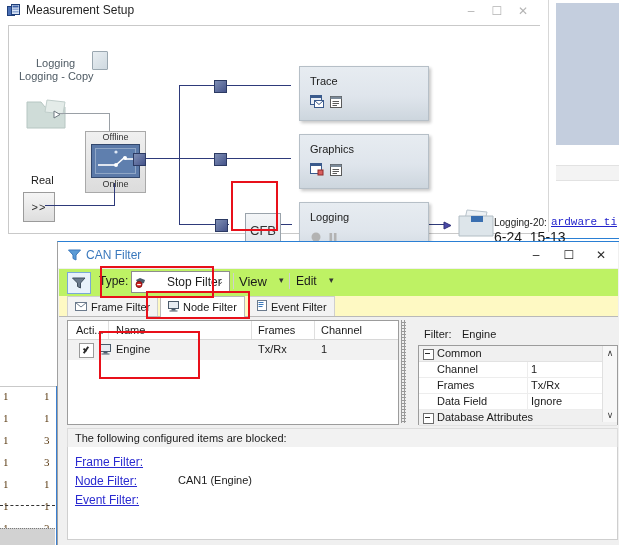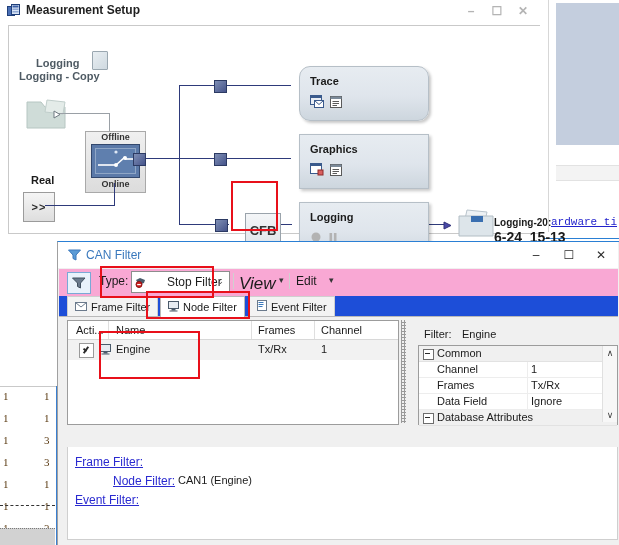--- a/index.html
+++ b/index.html
@@ -6,21 +6,21 @@
   body{
     width:619px;height:545px;overflow:hidden;position:relative;
     background:#ffffff;
     font-family:"Liberation Sans", sans-serif;
     font-size:11px;color:#1b1b1b;
     -webkit-font-smoothing:antialiased;
   }
   .abs{position:absolute;}
 
   
-  #ms-window{left:0;top:0;width:543px;height:236px;background:#ffffff;font-weight:bold;}
+  #ms-window{left:0;top:0;width:543px;height:236px;background:#ffffff;}
   #ms-titlebar{left:0;top:0;width:543px;height:22px;background:#ffffff;}
   #ms-title-icon{left:7px;top:4px;width:14px;height:14px;}
   #ms-title-text{left:26px;top:3px;font-size:12px;color:#1f1f1f;white-space:nowrap;}
   #ms-min{left:463px;top:4px;width:16px;height:14px;}
   #ms-max{left:489px;top:4px;width:16px;height:14px;}
   #ms-close{left:515px;top:4px;width:16px;height:14px;}
   .wbtn{color:#b4b4b4;font-size:12px;line-height:14px;text-align:center;}
   .wbtn.dark{color:#2b2b2b;}
 
   
@@ -45,21 +45,21 @@
 
   
   #real-btn{left:14px;top:166px;width:30px;height:28px;background:linear-gradient(180deg,#f5f5f5,#dedede);border:1px solid #9b9b9b;
             font-size:11px;color:#2b2b2b;display:flex;align-items:center;justify-content:center;letter-spacing:1px;}
 
   
   .big-block{background:linear-gradient(180deg,#e7ecf1 0%,#dfe5ec 55%,#cdd6de 100%);
              border:1px solid #b6bfc7;box-shadow:2px 2px 3px rgba(0,0,0,.22);}
   .big-block .bt{position:absolute;left:10px;top:8px;font-size:11px;color:#1b1b1b;}
   .big-block .bi{position:absolute;left:10px;top:28px;display:flex;gap:5px;align-items:center;}
-  #blk-trace{left:290px;top:40px;width:128px;height:53px;border-radius:11px;}
+  #blk-trace{left:290px;top:40px;width:128px;height:53px;}
   #blk-graphics{left:290px;top:108px;width:128px;height:53px;}
   #blk-logging{left:290px;top:176px;width:128px;height:53px;}
 
   
   .pin{width:11px;height:11px;background:linear-gradient(135deg,#7f8fb5,#45538a);border:1px solid #2c3a63;}
   
   .wire{background:#2e3a7a;}
   .wire-h{height:1px;}
   .wire-v{width:1px;}
   .wire-grey{background:#9aa0a6;}
@@ -93,36 +93,36 @@
   #cf-window{left:57px;top:241px;width:562px;height:304px;background:#f0f0f0;border:1px solid #a0a0a0;border-top:1px solid #2a7fd4;}
   #cf-titlebar{left:0;top:0;width:560px;height:26px;background:#ffffff;}
   #cf-ticon{left:10px;top:7px;width:13px;height:12px;}
   #cf-title{left:28px;top:6px;font-size:12px;color:#3a79bd;}
   #cf-min{left:470px;top:6px;}
   #cf-max{left:503px;top:6px;}
   #cf-close{left:535px;top:6px;}
   #cf-titlebar .wbtn{position:absolute;width:16px;height:14px;}
 
   
-  #cf-toolbar{left:1px;top:27px;width:559px;height:27px;background:#f9a8d4;}
+  #cf-toolbar{left:1px;top:27px;width:559px;height:27px;background:#bef264;}
   #tb-icon{left:8px;top:3px;width:22px;height:20px;background:#e9f2fb;border:1px solid #7aa9d6;display:flex;align-items:center;justify-content:center;}
   #tb-type-label{left:40px;top:5px;font-size:12px;color:#1b1b1b;}
   #tb-combo{left:72px;top:2px;width:97px;height:20px;background:#ffffff;border:1px solid #8d8d8d;display:flex;align-items:center;gap:19px;}
   #tb-combo .ic{margin-left:3px;width:11px;height:11px;}
   #tb-combo .tx{margin-left:2px;font-size:12px;color:#1b1b1b;}
   #tb-combo .cv{position:absolute;right:5px;top:4px;font-size:9px;color:#555;}
-  #tb-view{left:180px;top:5px;font-size:17px;color:#1b1b1b;font-style:italic;}
+  #tb-view{left:180px;top:5px;font-size:13px;color:#1b1b1b;}
   #tb-view-car{left:220px;top:6px;font-size:9px;color:#333;}
   #tb-sepv{left:174px;top:4px;width:1px;height:16px;background:#d0d0d0;}
   #tb-sepv2{left:230px;top:4px;width:1px;height:16px;background:#d0d0d0;}
   #tb-edit{left:237px;top:5px;font-size:12px;color:#1b1b1b;}
   #tb-edit-car{left:270px;top:6px;font-size:9px;color:#333;}
 
   
-  #cf-tabs{left:1px;top:54px;width:559px;height:20px;background:#1d4ed8;border-bottom:1px solid #b9b9b9;text-align:right;}
+  #cf-tabs{left:1px;top:54px;width:559px;height:20px;background:#fef9c3;border-bottom:1px solid #b9b9b9;text-align:right;}
   .tab{position:absolute;top:0;height:19px;display:flex;align-items:center;gap:4px;padding:0 7px;font-size:11px;color:#1b1b1b;
        border:1px solid #cfcfcf;border-bottom:none;background:#f3f3f3;}
   .tab.sel{background:#ffffff;border-color:#b9b9b9;height:20px;}
 
   
   #cf-list{left:9px;top:78px;width:330px;height:103px;background:#ffffff;border:1px solid #9c9c9c;}
   #cf-list-head{height:18px;background:#ffffff;border-bottom:1px solid #d8d8d8;position:relative;}
   #cf-list-head .h{position:absolute;top:3px;font-size:11px;color:#1b1b1b;}
   #cf-list-head .vsep{position:absolute;top:0;width:1px;height:18px;background:#dfdfdf;}
   #cf-row{position:relative;height:20px;background:#f2f2f2;}
@@ -495,24 +495,27 @@
     <div class="grp">
       <span class="exp"></span>
       <span class="gt">Database Attributes</span>
     </div>
     <div id="cf-prop-sb">
       <span class="ar" style="top:0;">∧</span>
       <span class="ar" style="bottom:0;">∨</span>
     </div>
   </div>
 
+  <div class="abs" id="cf-blocked-hdr">
+    <span>The following configured items are blocked:</span>
+  </div>
   <div class="abs" id="cf-blocked-body">
     <span class="blk-link" style="top:8px;">Frame Filter:</span>
     <span class="blk-val" style="top:8px;"></span>
-    <span class="blk-link" style="top:27px;margin-left:38px;">Node Filter:</span>
+    <span class="blk-link" style="top:27px;">Node Filter:</span>
     <span class="blk-val" style="top:27px;">CAN1 (Engine)</span>
     <span class="blk-link" style="top:46px;">Event Filter:</span>
     <span class="blk-val" style="top:46px;"></span>
   </div>
 
 </div>
 
 <div class="redbox" style="left:231px;top:181px;width:43px;height:46px;"></div>
 <div class="redbox" style="left:100px;top:266px;width:110px;height:28px;"></div>
 <div class="redbox" style="left:146px;top:291px;width:100px;height:24px;"></div>

